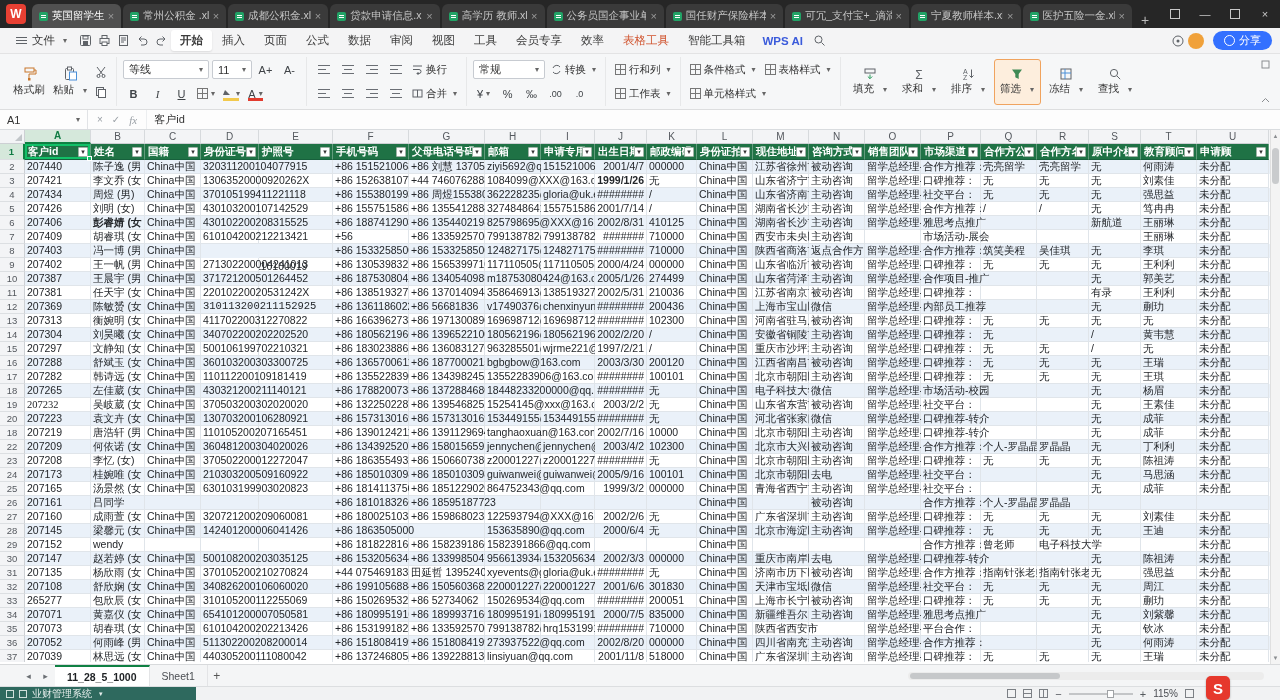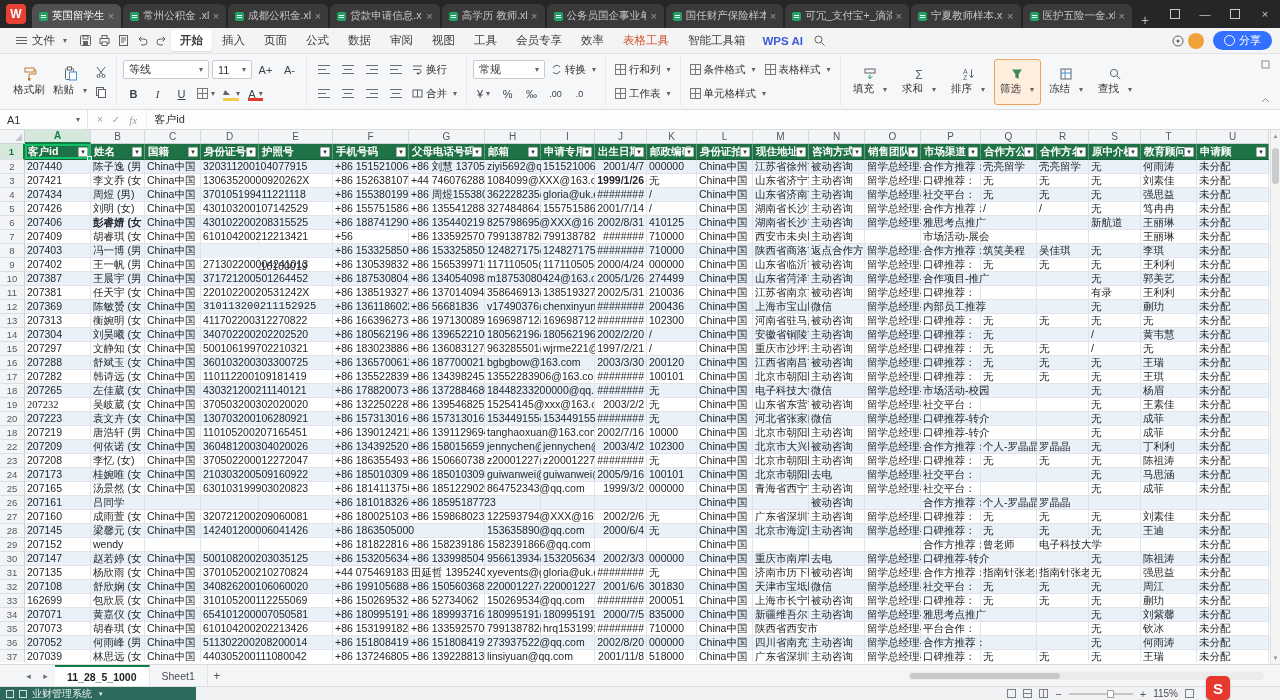--- a/index.html
+++ b/index.html
@@ -1341,21 +1341,21 @@
         <div class="cell filled" style="width: 56px;"><span>留学总经理-咨询</span></div>
         <div class="cell filled" style="width: 60px;"><span>社交平台：</span></div>
         <div class="cell filled" style="width: 56px;"><span>无</span></div>
         <div class="cell filled" style="width: 52px;"><span>无</span></div>
         <div class="cell filled" style="width: 52px;"><span>无</span></div>
         <div class="cell filled" style="width: 56px;"><span>周江</span></div>
         <div class="cell filled" style="width: 72px;"><span>未分配</span></div>
       </div>
       <div class="sheet-row data-row">
         <div class="rownum">33</div>
-        <div class="cell filled" style="width: 66px;"><span>162699</span></div>
+        <div class="cell filled" style="width: 66px;"><span>265277</span></div>
         <div class="cell filled" style="width: 54px;"><span>包欣辰 (女</span></div>
         <div class="cell filled" style="width: 56px;"><span>China中国</span></div>
         <div class="cell filled" style="width: 58px;"><span>310105200112255069</span></div>
         <div class="cell empty" style="width: 74px;"></div>
         <div class="cell filled" style="width: 76px;"><span>+86 15026953217</span></div>
         <div class="cell filled" style="width: 76px;"><span>+86 52734062</span></div>
         <div class="cell filled" style="width: 56px;"><span>150269534@qq.com</span></div>
         <div class="cell empty" style="width: 54px;"></div>
         <div class="cell filled num" style="width: 52px;"><span>########</span></div>
         <div class="cell filled" style="width: 50px;"><span>200051</span></div>

